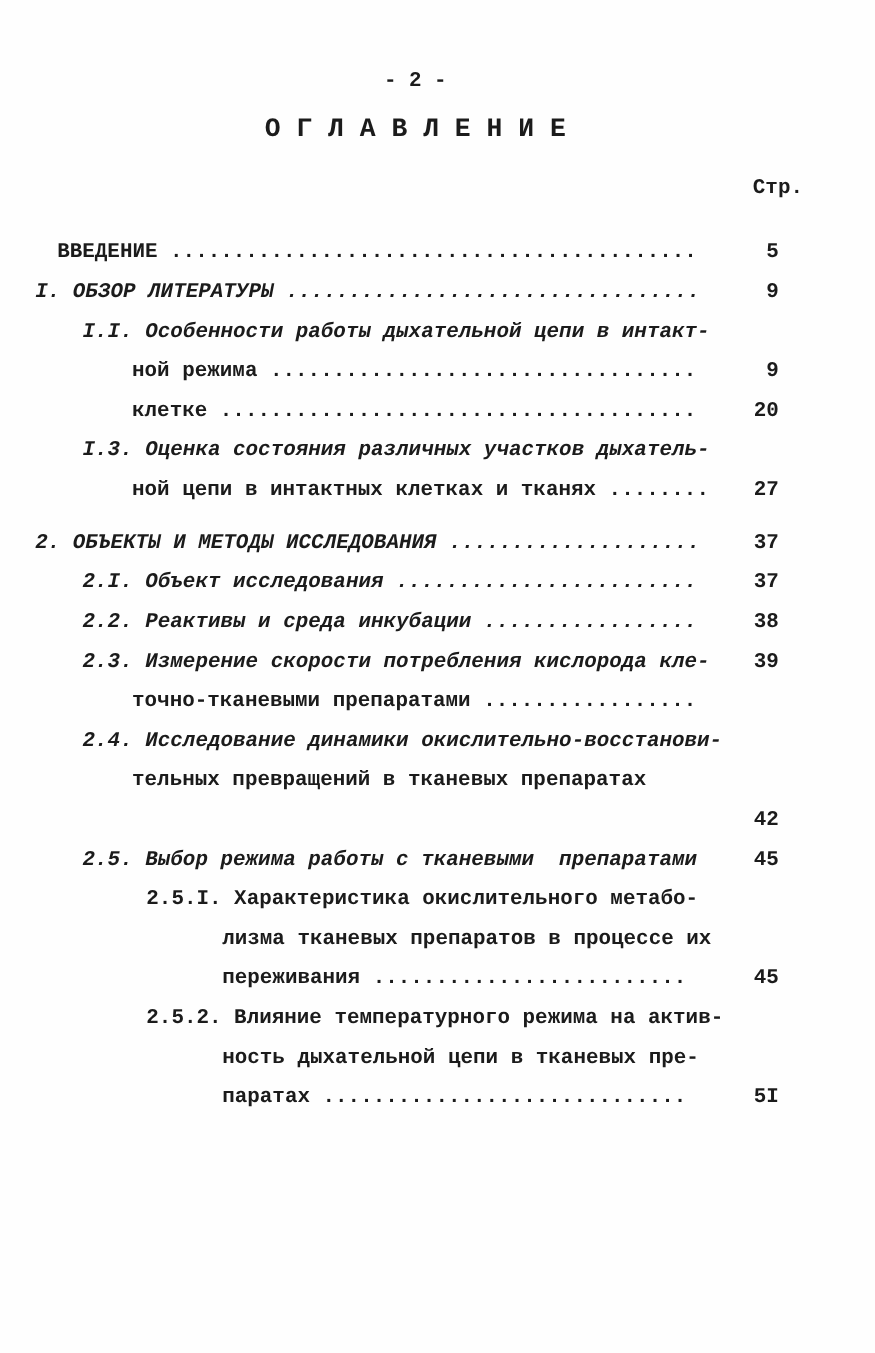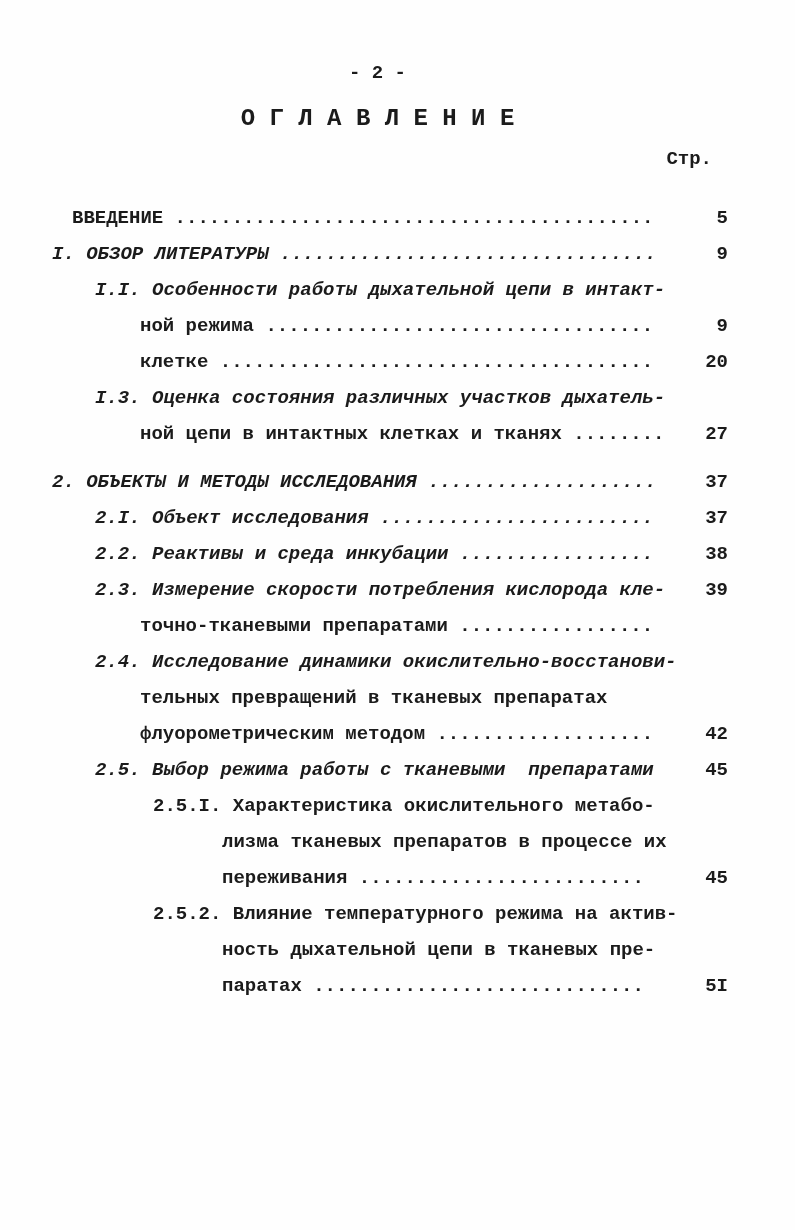--- a/index.html
+++ b/index.html
@@ -8,23 +8,23 @@
     background:#fefefe;
     color:#1b1b1b;
     font-family:"Liberation Mono","DejaVu Sans Mono",monospace;
     font-weight:bold;
     font-size:19px;
   }
   .page { position:relative; width:795px; height:1230px; }
   .center-block { width:755px; text-align:center; }
   .hdr-pagenum { margin:0; padding-top:62px; }
   .doc-title { margin-top:21px; font-size:24px; }
-  .col-hdr { margin-top:16px; text-align:right; padding-right:83px; }
+  .col-hdr { margin-top:27px; text-align:right; padding-right:65px; }
   .toc { margin-top:30px; }
-  .toc-row { position:relative; height:36px; line-height:36px;margin-left:20px; }
+  .toc-row { position:relative; height:36px; line-height:36px; }
   .toc-row.gap { margin-top:12px; }
   .entry { display:inline-block; white-space:pre; }
   .ind-intro { margin-left:52px; }
   .ind-chapter { margin-left:32px;font-style:italic; }
   .ind-section { margin-left:75px;font-style:italic; }
   .ind-section-cont { margin-left:120px; }
   .ind-subsection { margin-left:133px; }
   .ind-subsection-cont { margin-left:202px; }
   .pagenum { position:absolute; top:0; left:648px; width:60px; text-align:right; white-space:pre; }
 </style>
@@ -46,21 +46,21 @@
       <div class="toc-row"><span class="entry ind-section-cont">клетке ......................................</span><span class="pagenum">20</span></div>
       <div class="toc-row"><span class="entry ind-section">I.3. Оценка состояния различных участков дыхатель-</span></div>
       <div class="toc-row"><span class="entry ind-section-cont">ной цепи в интактных клетках и тканях ........</span><span class="pagenum">27</span></div>
       <div class="toc-row gap"><span class="entry ind-chapter">2. ОБЪЕКТЫ И МЕТОДЫ ИССЛЕДОВАНИЯ ....................</span><span class="pagenum">37</span></div>
       <div class="toc-row"><span class="entry ind-section">2.I. Объект исследования ........................</span><span class="pagenum">37</span></div>
       <div class="toc-row"><span class="entry ind-section">2.2. Реактивы и среда инкубации .................</span><span class="pagenum">38</span></div>
       <div class="toc-row"><span class="entry ind-section">2.3. Измерение скорости потребления кислорода кле-</span><span class="pagenum">39</span></div>
       <div class="toc-row"><span class="entry ind-section-cont">точно-тканевыми препаратами .................</span></div>
       <div class="toc-row"><span class="entry ind-section">2.4. Исследование динамики окислительно-восстанови-</span></div>
       <div class="toc-row"><span class="entry ind-section-cont">тельных превращений в тканевых препаратах</span></div>
-      <div class="toc-row"><span class="entry ind-section-cont">флуорометрическим методом ...................</span><span class="pagenum">42</span></div>
+      <div class="toc-row"><span class="pagenum">42</span></div>
       <div class="toc-row"><span class="entry ind-section">2.5. Выбор режима работы с тканевыми  препаратами</span><span class="pagenum">45</span></div>
       <div class="toc-row"><span class="entry ind-subsection">2.5.I. Характеристика окислительного метабо-</span></div>
       <div class="toc-row"><span class="entry ind-subsection-cont">лизма тканевых препаратов в процессе их</span></div>
       <div class="toc-row"><span class="entry ind-subsection-cont">переживания .........................</span><span class="pagenum">45</span></div>
       <div class="toc-row"><span class="entry ind-subsection">2.5.2. Влияние температурного режима на актив-</span></div>
       <div class="toc-row"><span class="entry ind-subsection-cont">ность дыхательной цепи в тканевых пре-</span></div>
       <div class="toc-row"><span class="entry ind-subsection-cont">паратах .............................</span><span class="pagenum">5I</span></div>
     </div>
 </div>
 

